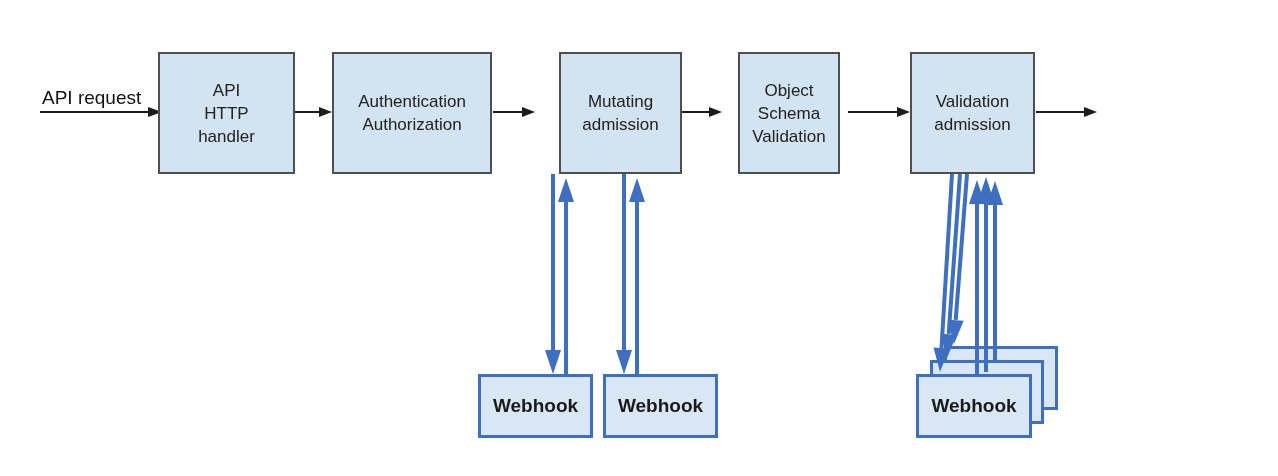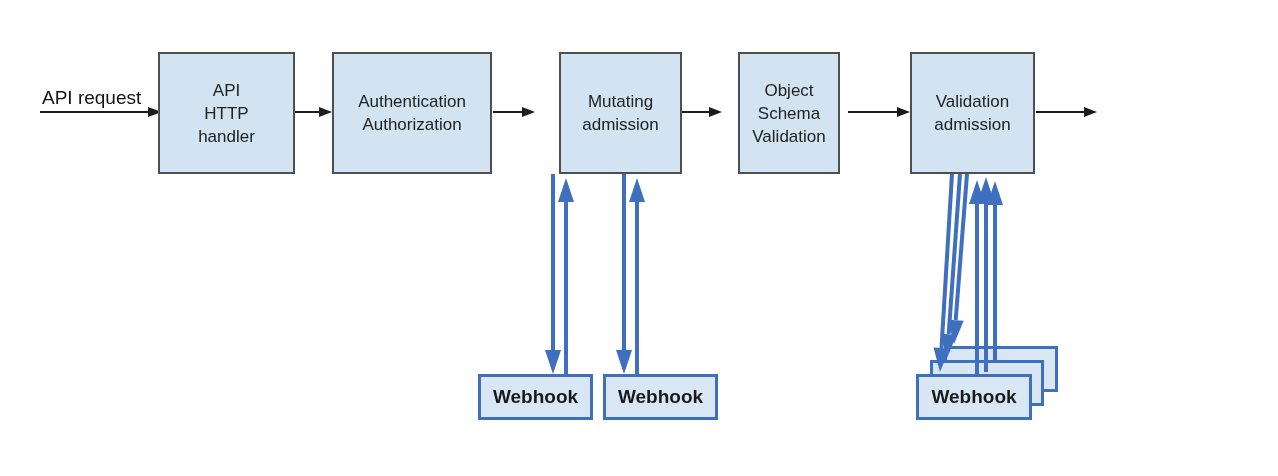--- a/index.html
+++ b/index.html
@@ -30,21 +30,21 @@
     z-index:4;
   }
   .node .lbl{
     white-space:pre-line;
     text-align:center;
     font-size:17px;line-height:23px;
     color:var(--text);
   }
   .wbox{
     position:absolute;
-    height:46px;
+    height:64px;
     background:var(--webhook-fill);
     border:3px solid var(--webhook-border);
     box-sizing:border-box;
     display:flex;align-items:center;justify-content:center;
   }
   .wbox .lbl{
     font-size:19px;font-weight:bold;color:#1a1a1a;
   }
   .stack-back{z-index:1;}
   .stack-mid{z-index:2;}

